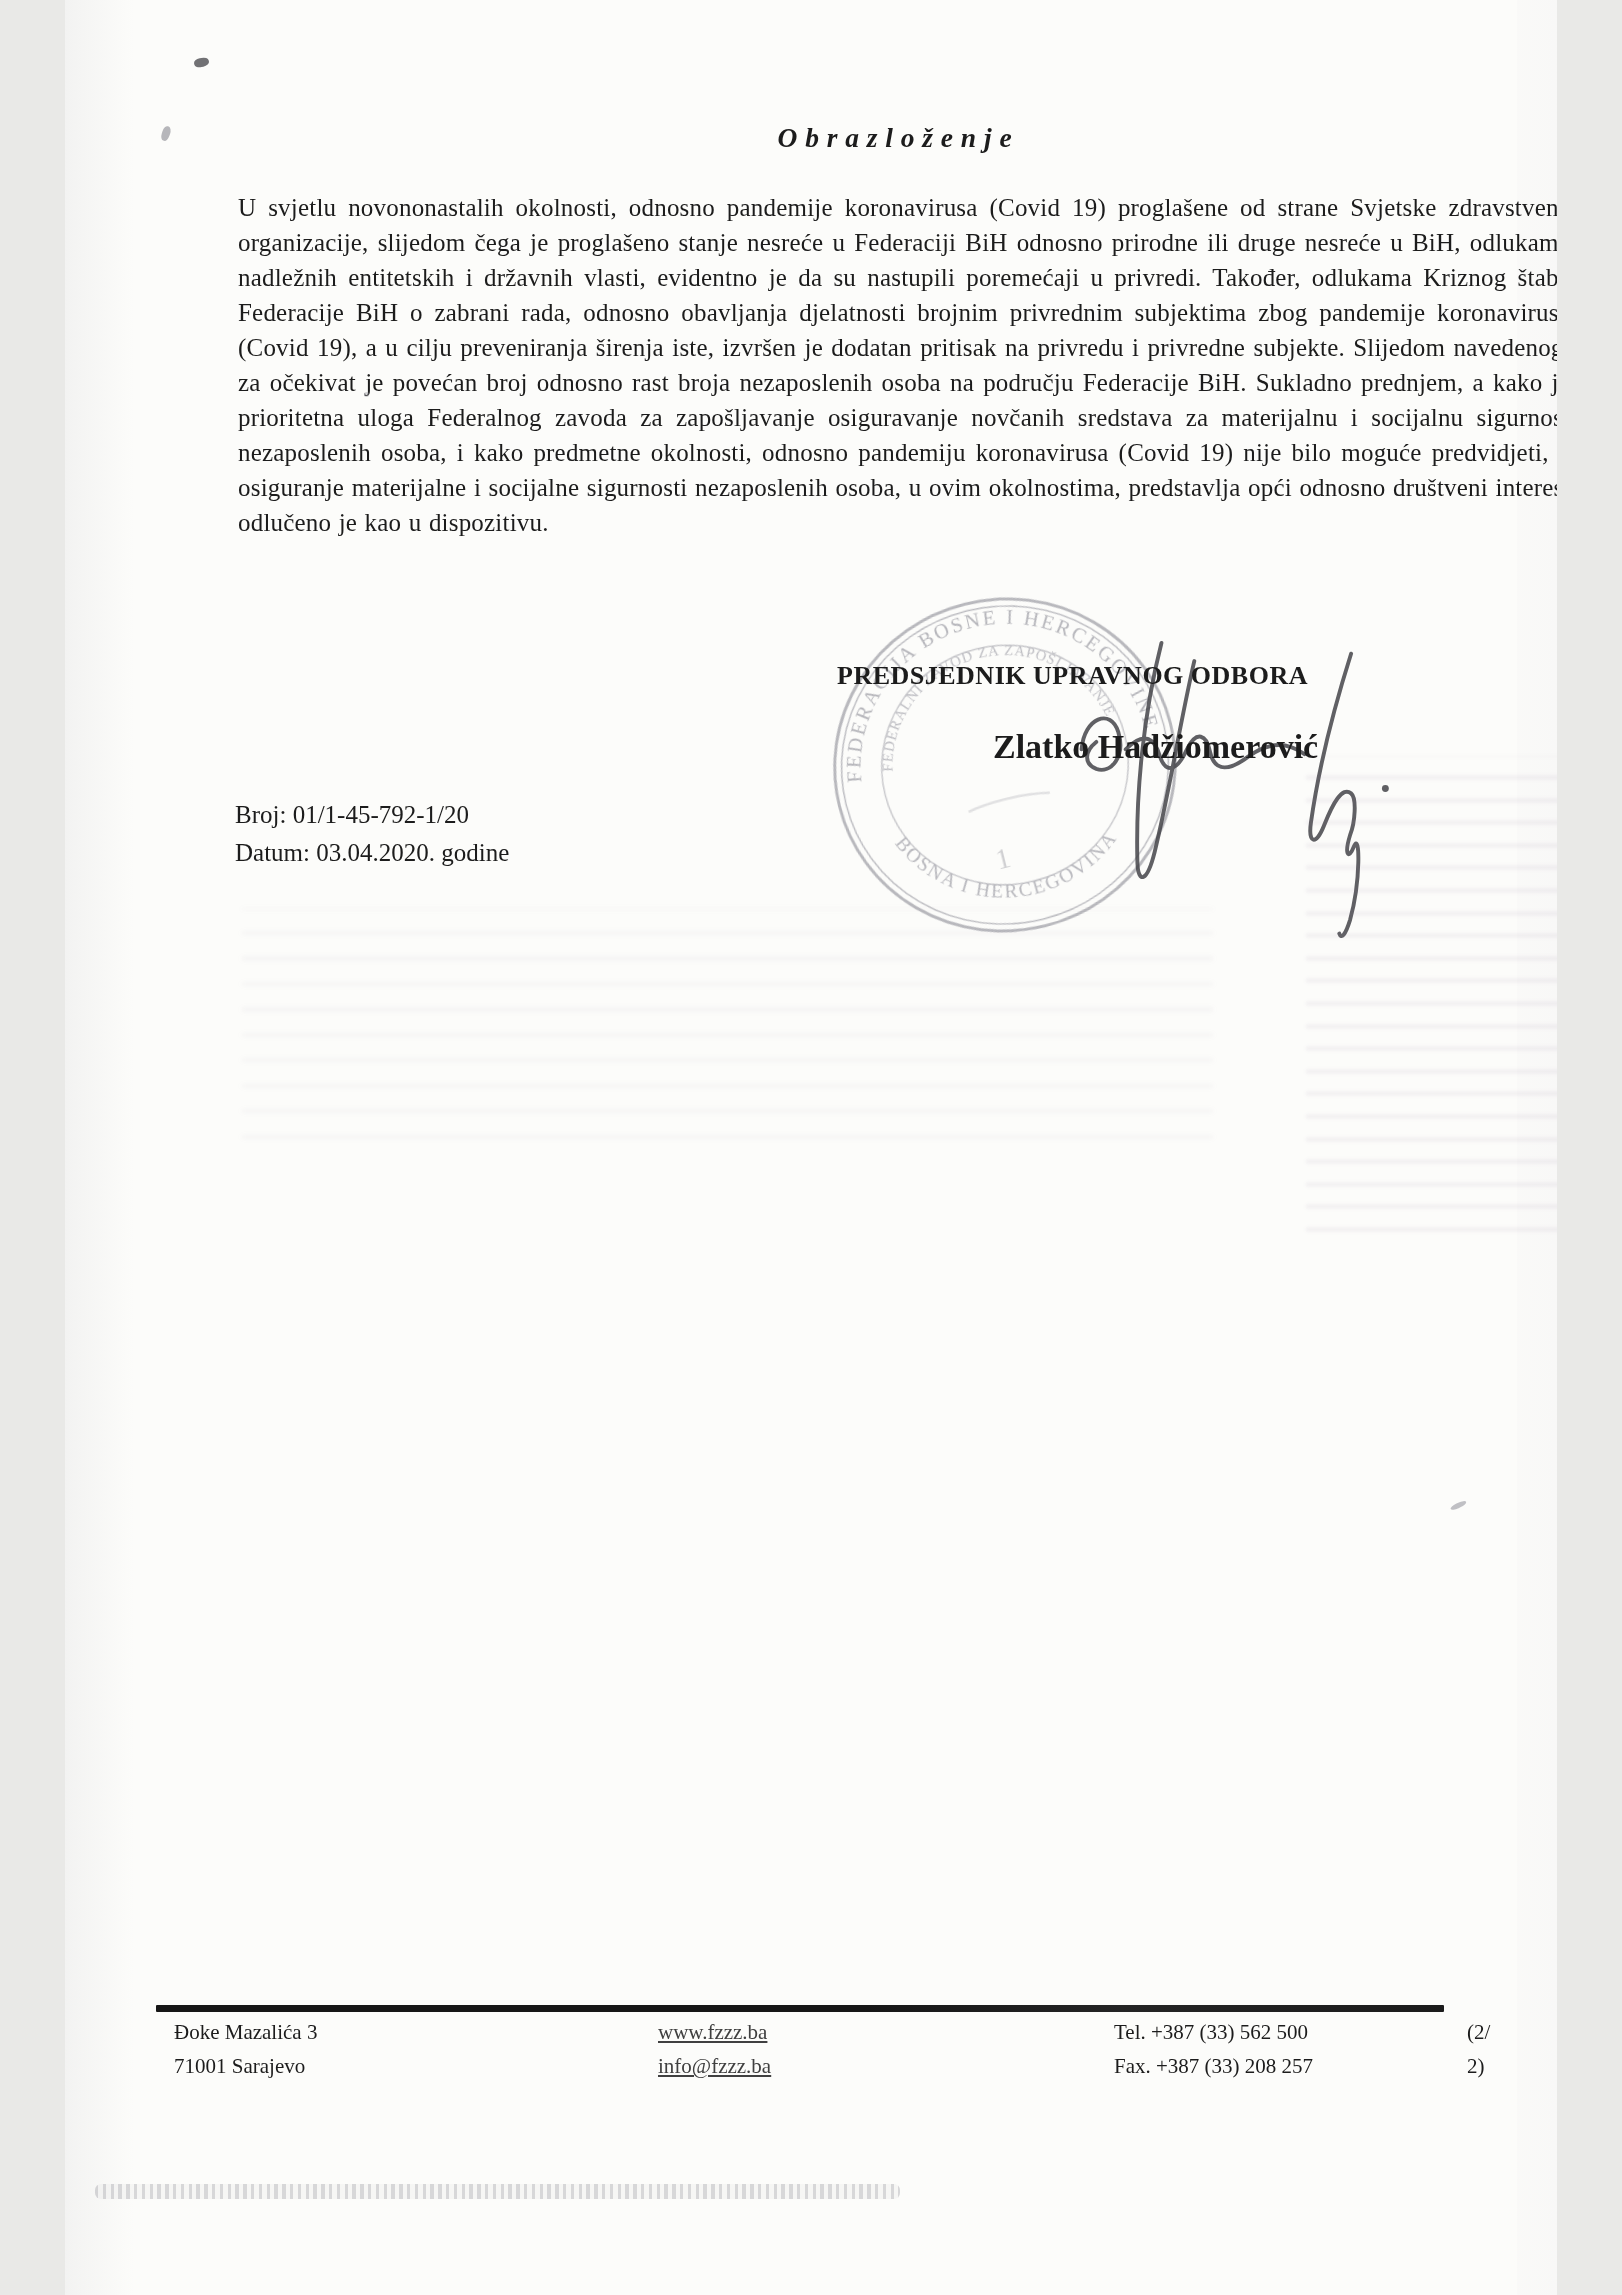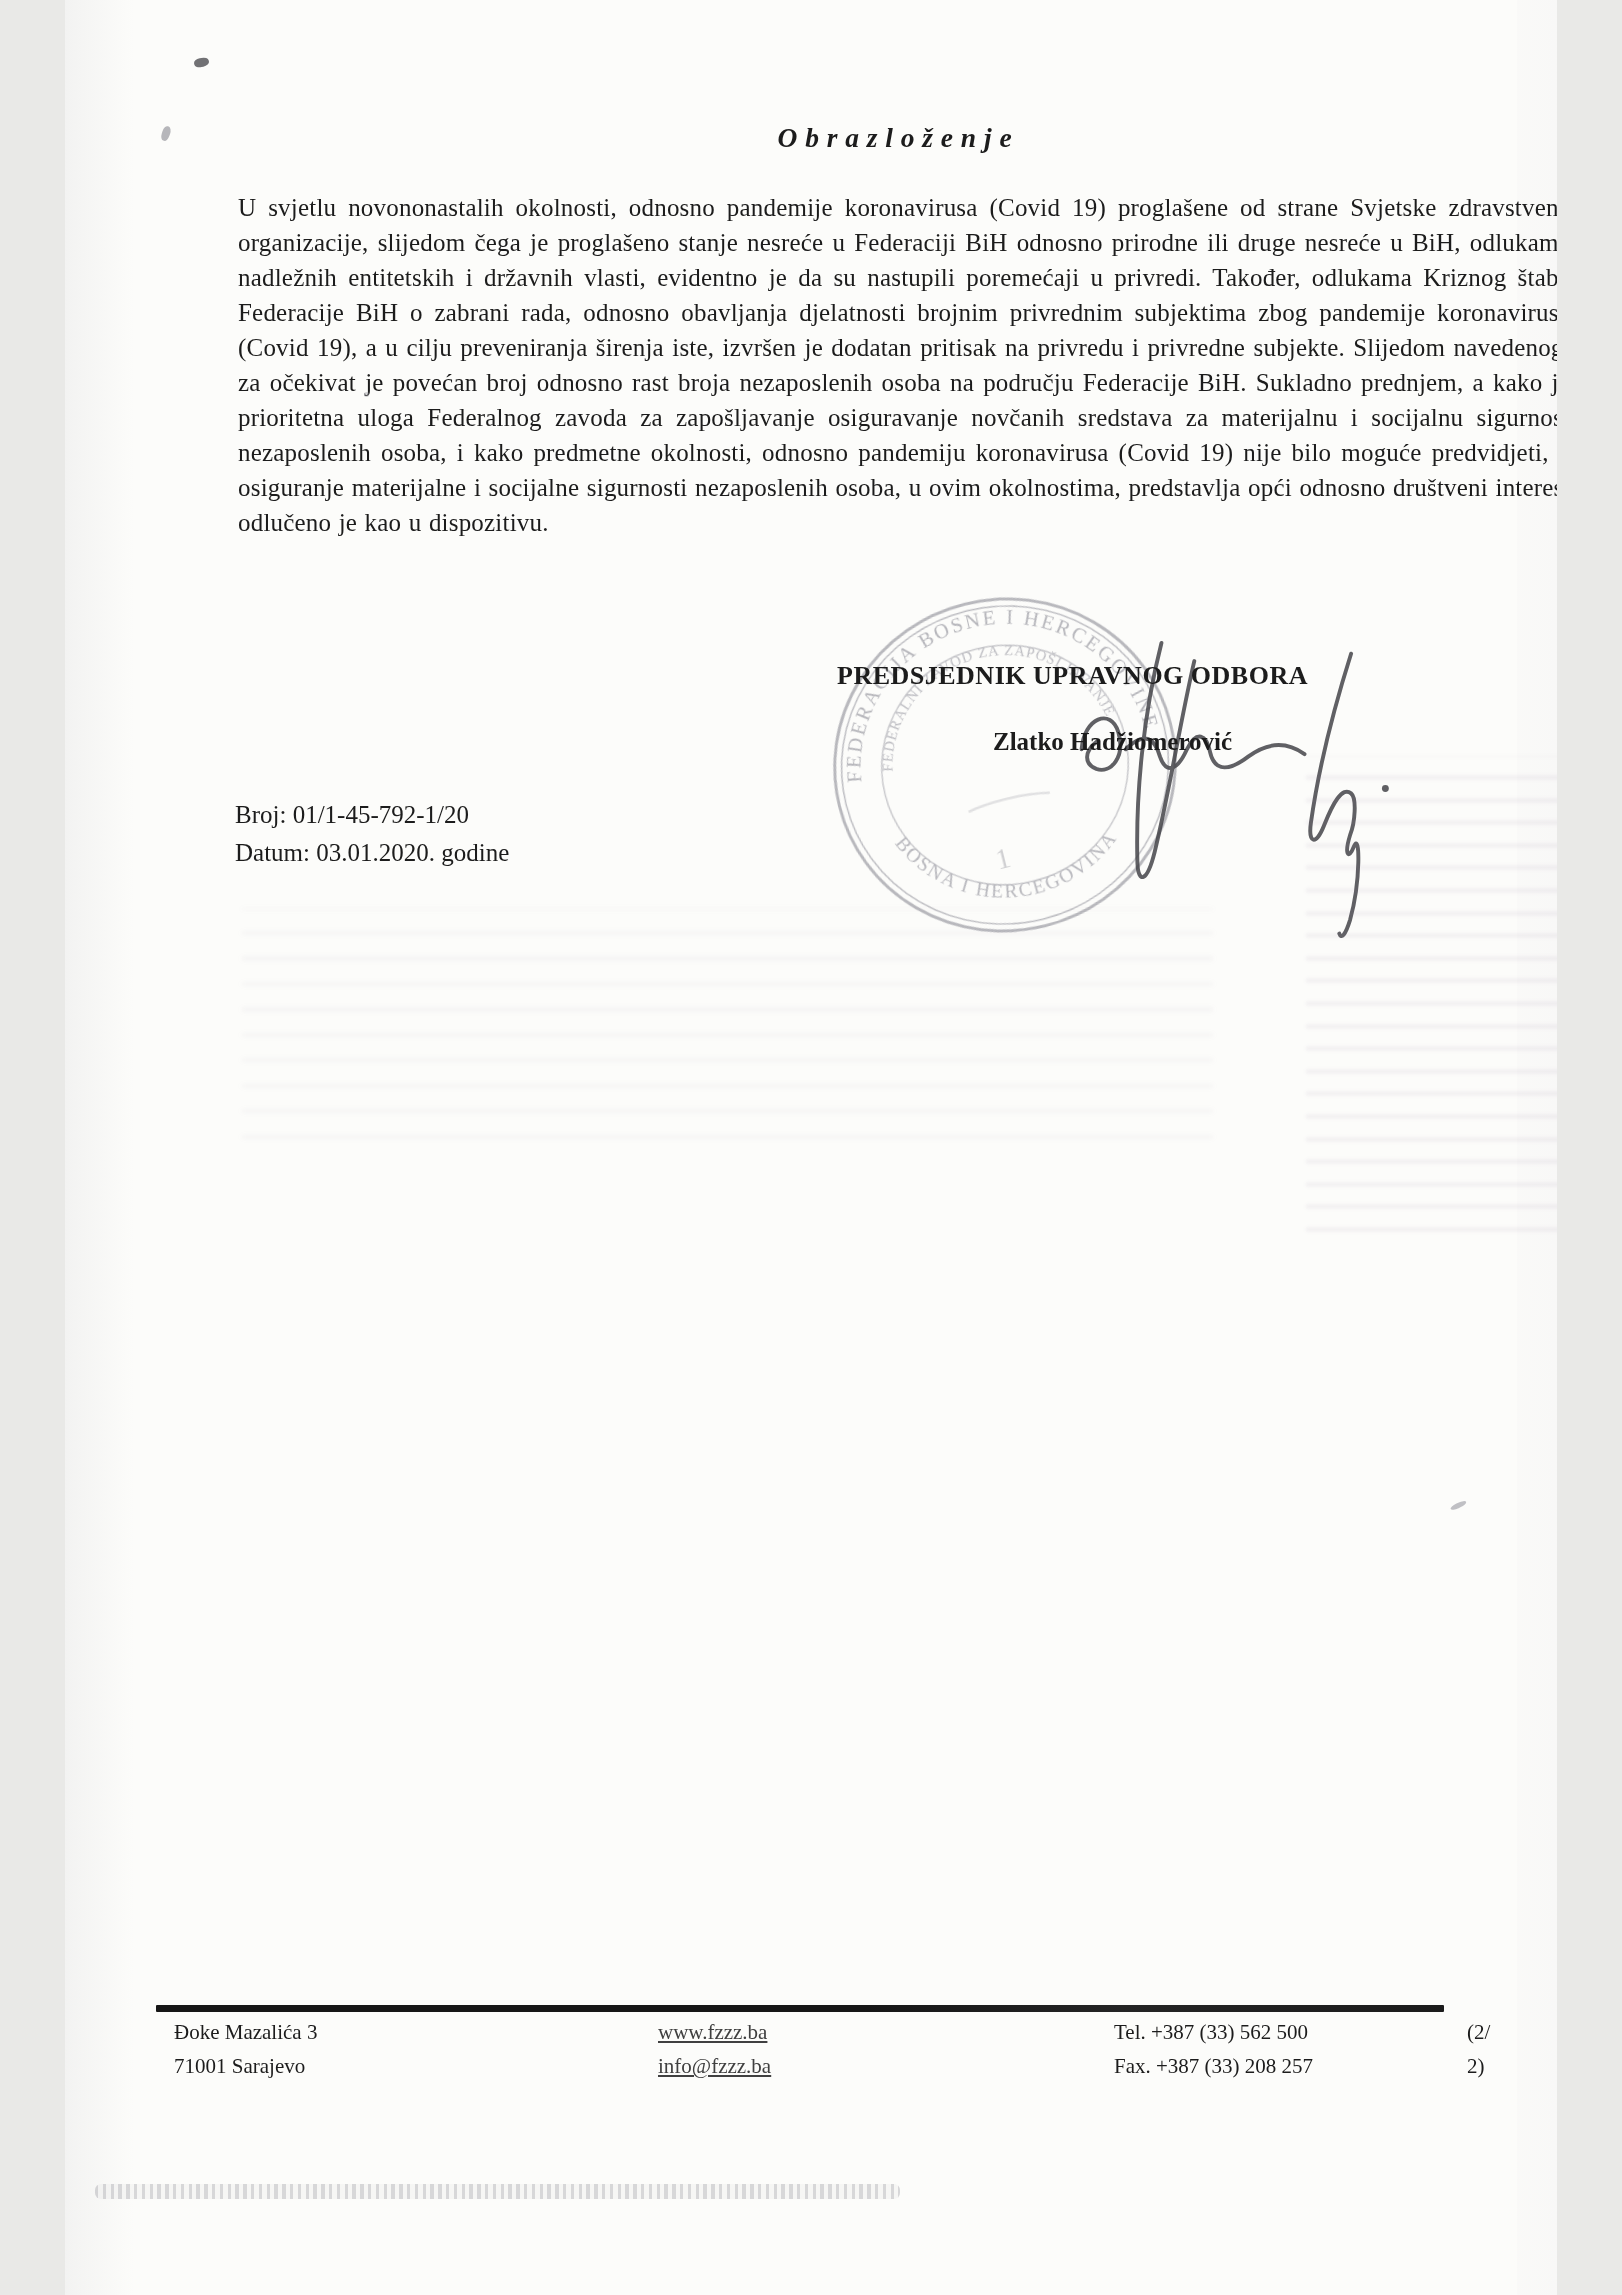--- a/index.html
+++ b/index.html
@@ -52,21 +52,21 @@
     left: 761px; top: 661px;
     font-size: 26px;
     font-weight: bold;
     white-space: nowrap;
     letter-spacing: 0.5px;
     margin-left: 11px;
   }
   .sign-name {
     position: absolute;
     left: 928px; top: 728px;
-    font-size: 25px;
+    font-size: 34px;
     font-weight: bold;
     white-space: nowrap;
   }
   .ref-block {
     position: absolute;
     left: 170px; top: 796px;
     font-size: 25px;
     line-height: 38px;
     white-space: nowrap;
   }
@@ -178,21 +178,21 @@
   <div class="sign-role">PREDSJEDNIK UPRAVNOG ODBORA</div>
   <div class="sign-name">Zlatko Hadžiomerović</div>
 
   <div class="ref-block">
     <div>
       <span>Broj:</span>
       <span>01/1-45-792-1/20</span>
     </div>
     <div>
       <span>Datum:</span>
-      <span>03.01.2020. godine</span>
+      <span>03.04.2020. godine</span>
     </div>
   </div>
 
   <div class="ghost-para"></div>
   <div class="ghost-col"></div>
 
   <div class="footer-rule"></div>
 
   <div class="footer-col footer-address">
     <div>Đoke Mazalića 3</div>

